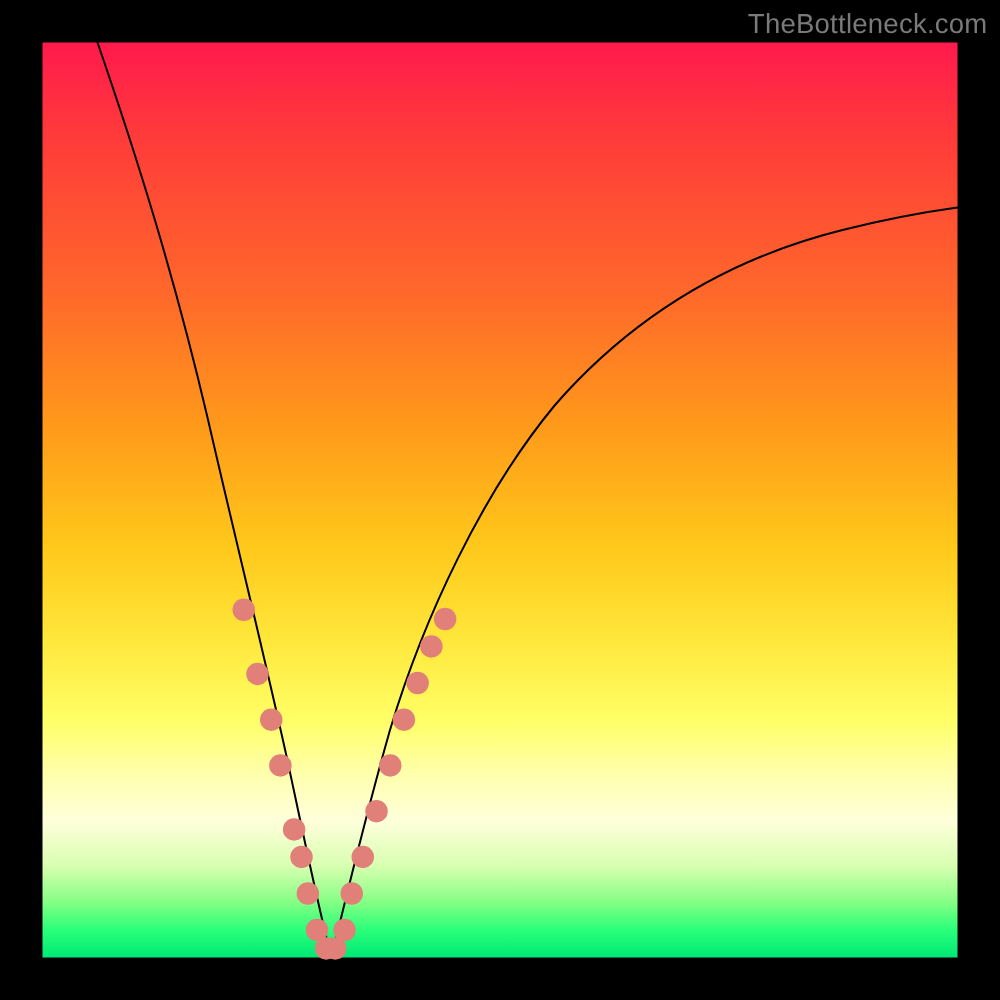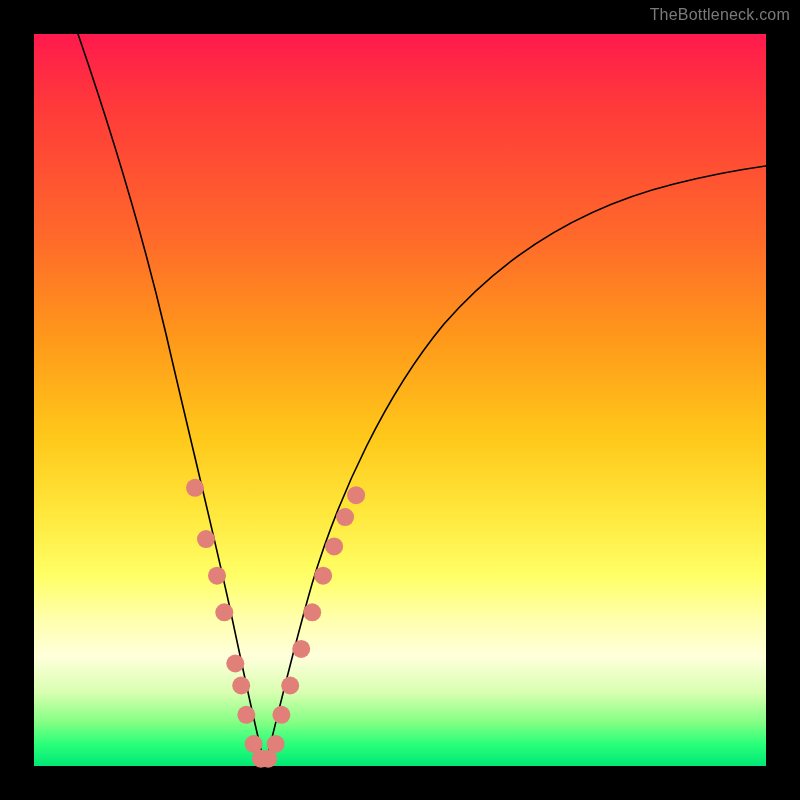--- a/index.html
+++ b/index.html
@@ -57,21 +57,21 @@
   }
   .mark {
     fill: #e08078;
     stroke: none;
   }
   .watermark {
     position: absolute;
     top: 6px;
     right: 10px;
     color: #7a7a7a;
-    font-size: 16px;
+    font-size: 22px;
     letter-spacing: 0.2px;
     user-select: none;
   }
 </style>
 </head>
 <body>
 
 <div class="frame">
 
   <div class="plot-area">

